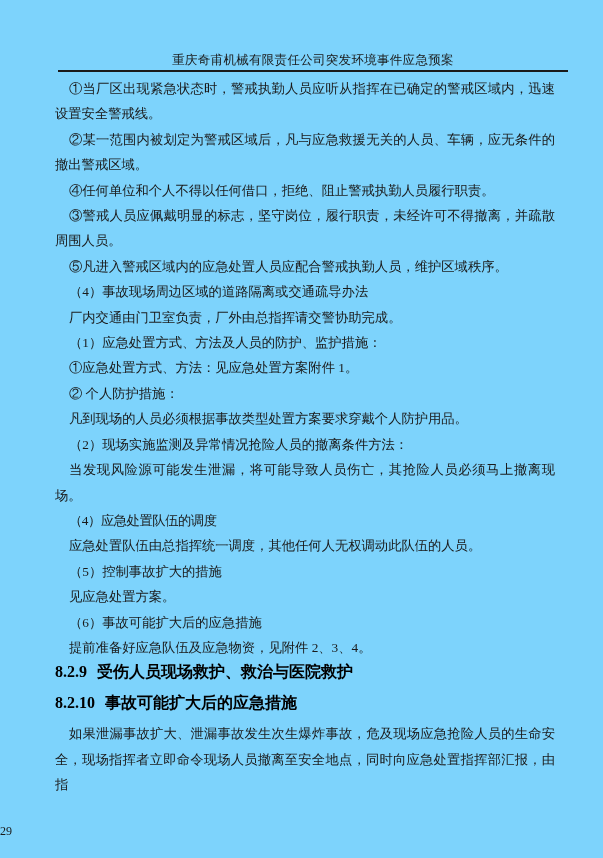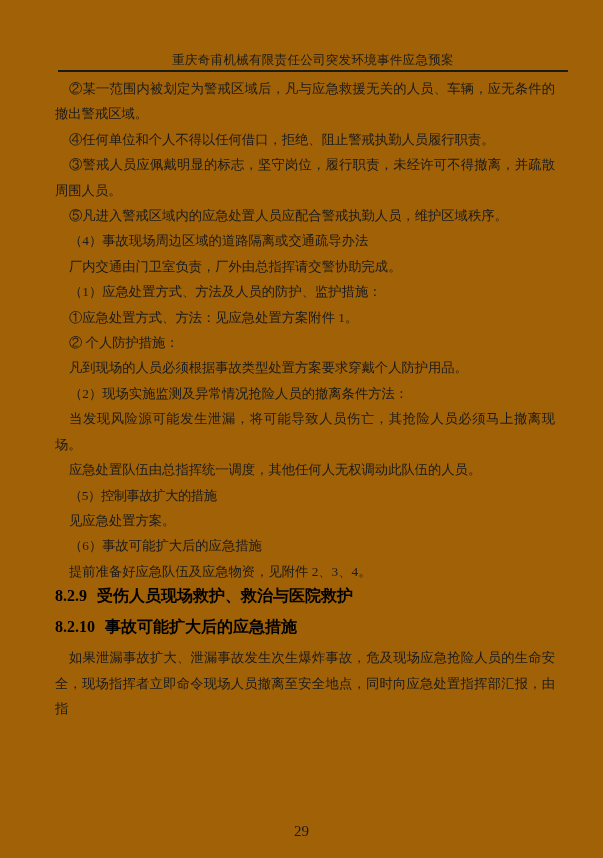--- a/index.html
+++ b/index.html
@@ -4,21 +4,21 @@
 <style>
   html, body {
     margin: 0;
     padding: 0;
     background: #ffffff;
   }
   .page {
     position: relative;
     width: 603px;
     height: 858px;
-    background: #a16207;
+    background: #7dd3fc;
     overflow: hidden;
     font-family: "Liberation Serif", "DejaVu Serif", serif;
     color: #1a1a1a;
   }
   .header {
     position: absolute;
     top: 52px;
     left: 58px;
     width: 510px;
     text-align: center;
@@ -57,47 +57,48 @@
     text-indent: 0;
   }
   .content h2:nth-of-type(1) { margin: 0 0 7px 0; }
   .content h2:nth-of-type(2) { margin: 0 0 6px 0; }
   .content h2:nth-of-type(3) { margin: 2px 0 7px 0; }
   .footer {
     position: absolute;
     top: 825px;
     left: 0;
     width: 603px;
-    text-align: center;
-    font-size: 15px;
+    font-size: 12px;
     line-height: 13px;
     color: #1a1a1a;
   }
 </style>
 </head>
 <body>
 
 <div class="page">
   <div class="header">
     <span>重庆奇甫机械有限责任公司突发环境事件应急预案</span>
   </div>
 
   <div class="content" id="content">
+      <p>①当厂区出现紧急状态时，警戒执勤人员应听从指挥在已确定的警戒区域内，迅速设置安全警戒线。</p>
       <p>②某一范围内被划定为警戒区域后，凡与应急救援无关的人员、车辆，应无条件的撤出警戒区域。</p>
       <p>④任何单位和个人不得以任何借口，拒绝、阻止警戒执勤人员履行职责。</p>
       <p>③警戒人员应佩戴明显的标志，坚守岗位，履行职责，未经许可不得撤离，并疏散周围人员。</p>
       <p>⑤凡进入警戒区域内的应急处置人员应配合警戒执勤人员，维护区域秩序。</p>
       <p>（4）事故现场周边区域的道路隔离或交通疏导办法</p>
       <p>厂内交通由门卫室负责，厂外由总指挥请交警协助完成。</p>
       <p>（1）应急处置方式、方法及人员的防护、监护措施：</p>
       <p>①应急处置方式、方法：见应急处置方案附件 1。</p>
       <p>② 个人防护措施：</p>
       <p>凡到现场的人员必须根据事故类型处置方案要求穿戴个人防护用品。</p>
       <p>（2）现场实施监测及异常情况抢险人员的撤离条件方法：</p>
       <p>当发现风险源可能发生泄漏，将可能导致人员伤亡，其抢险人员必须马上撤离现场。</p>
+      <p>（4）应急处置队伍的调度</p>
       <p>应急处置队伍由总指挥统一调度，其他任何人无权调动此队伍的人员。</p>
       <p>（5）控制事故扩大的措施</p>
       <p>见应急处置方案。</p>
       <p>（6）事故可能扩大后的应急措施</p>
       <p>提前准备好应急队伍及应急物资，见附件 2、3、4。</p>
       <h2>8.2.9 受伤人员现场救护、救治与医院救护</h2>
       <h2>8.2.10 事故可能扩大后的应急措施</h2>
       <p>如果泄漏事故扩大、泄漏事故发生次生爆炸事故，危及现场应急抢险人员的生命安全，现场指挥者立即命令现场人员撤离至安全地点，同时向应急处置指挥部汇报，由指</p>
     </div>
 

